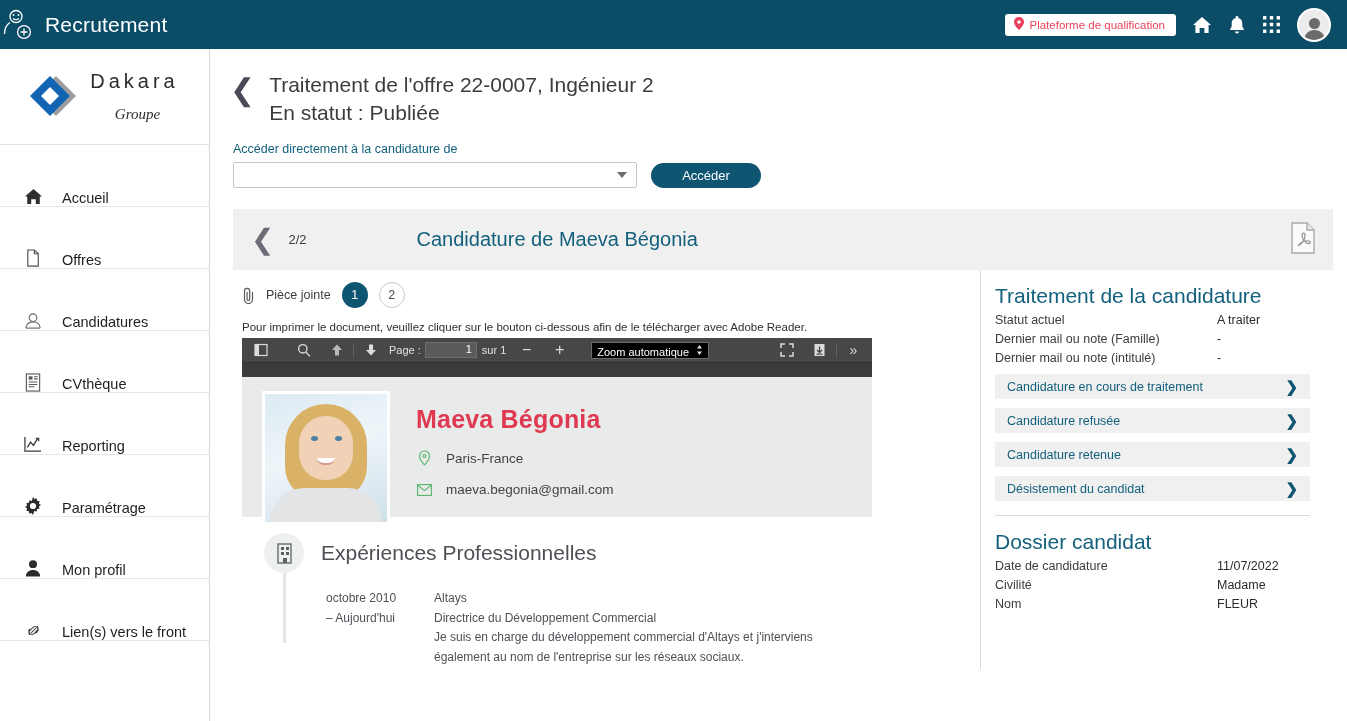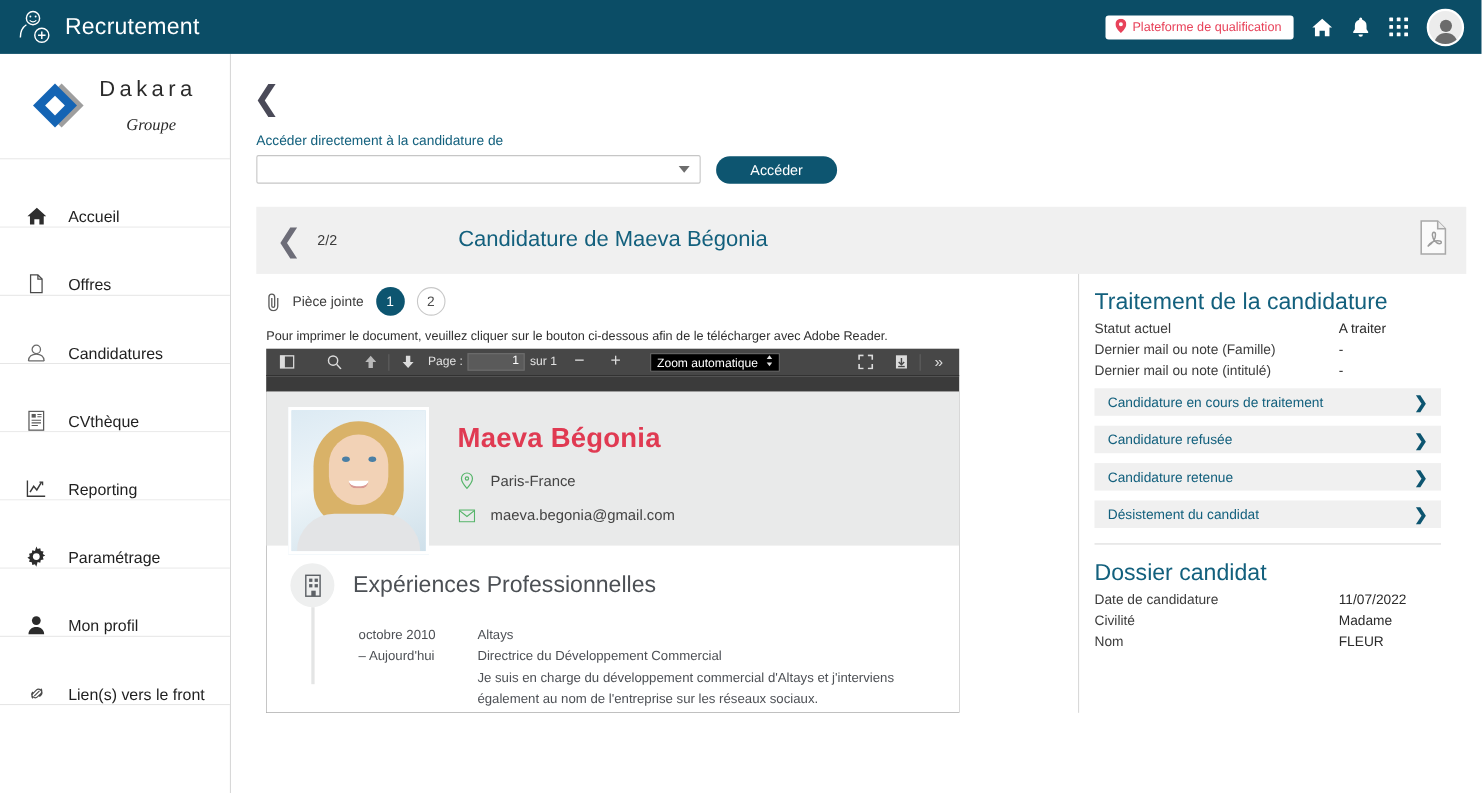--- a/index.html
+++ b/index.html
@@ -13,21 +13,21 @@
   }
   .app { position: relative; width: 1347px; height: 721px; overflow: hidden; }
 
   
   .topbar {
     position: absolute; top: 0; left: 0; width: 1347px; height: 49px;
     background: #0b4d66;
     display: flex; align-items: center;
     z-index: 20;
   }
-  .brand { display: flex; align-items: center; padding-left: 15px; }
+  .brand { display: flex; align-items: center; padding-left: 1px; }
   .brand-icon { width: 34px; height: 34px; position: relative; }
   .brand-title {
     color: #ffffff; font-size: 21px; letter-spacing: .2px;
     margin-left: 10px; font-weight: 400;
   }
   .topbar-right {
     margin-left: auto; display: flex; align-items: center; gap: 16px;
     padding-right: 16px;
   }
   .qual-badge {
@@ -389,20 +389,24 @@
           </svg>
       </span>
       <span class="nav-label">Lien(s) vers le front</span>
     </div>
   </div>
 
   <div class="main">
 
     <div class="page-head">
       <span class="back-chevron">❮</span>
+      <div class="page-title">
+        <div>Traitement de l'offre 22-0007, Ingénieur 2</div>
+        <div>En statut : Publiée</div>
+      </div>
     </div>
 
     <div class="access-row">
       <div class="access-label">Accéder directement à la candidature de</div>
       <div class="access-controls">
         <div class="fake-select">
           <span></span>
           <span class="sel-caret"></span>
         </div>
         <button class="btn-acceder">Accéder</button>

